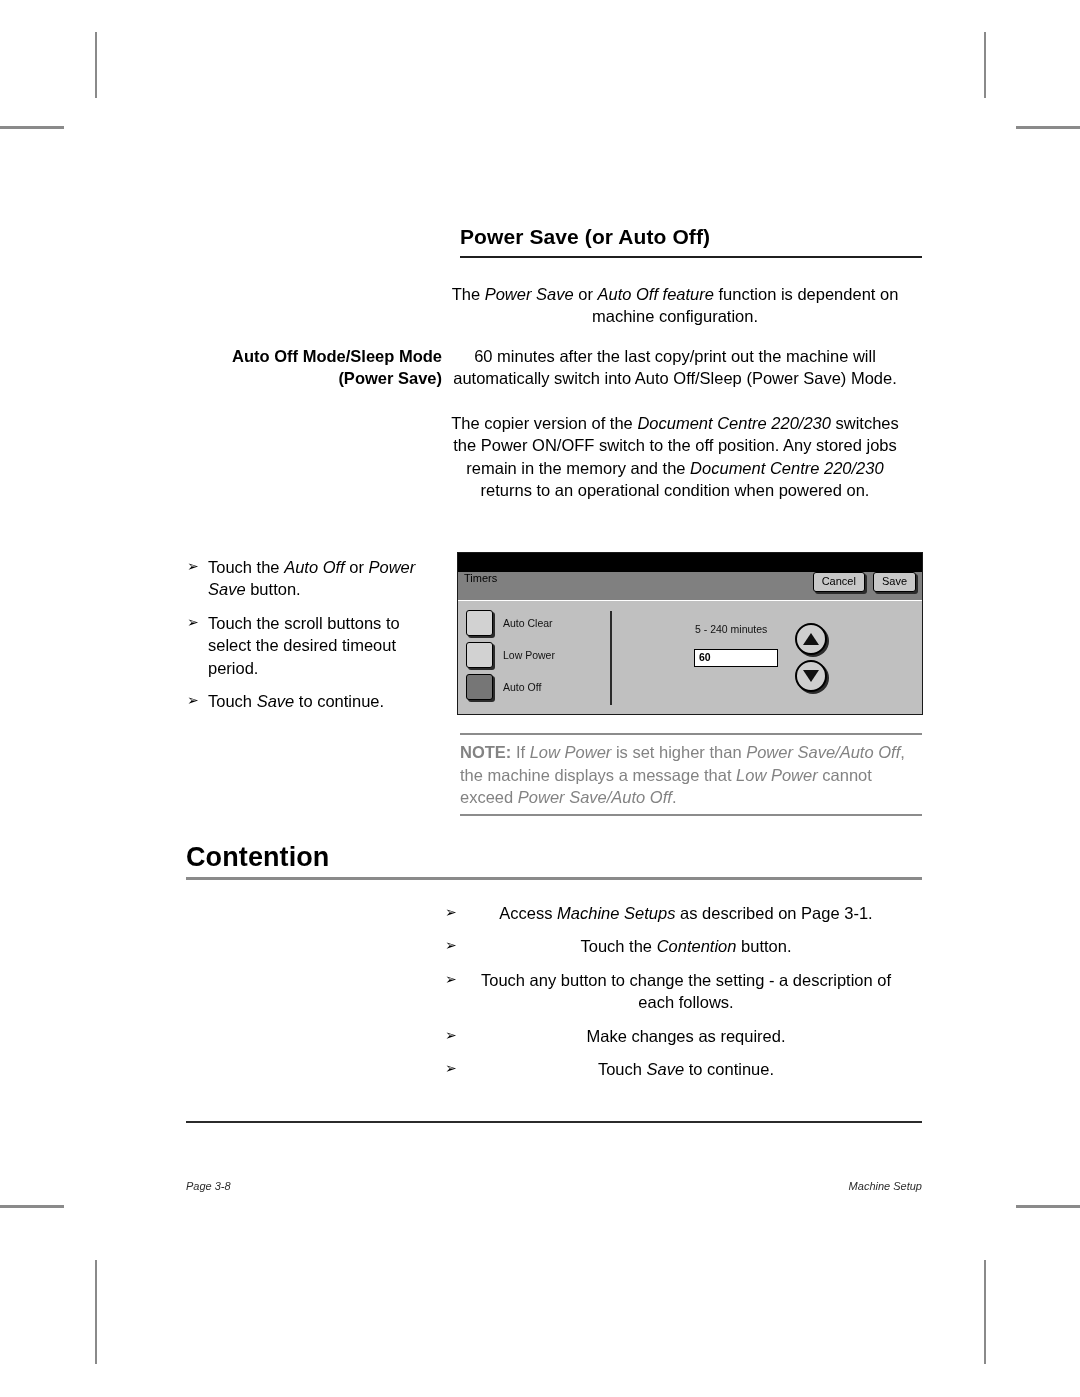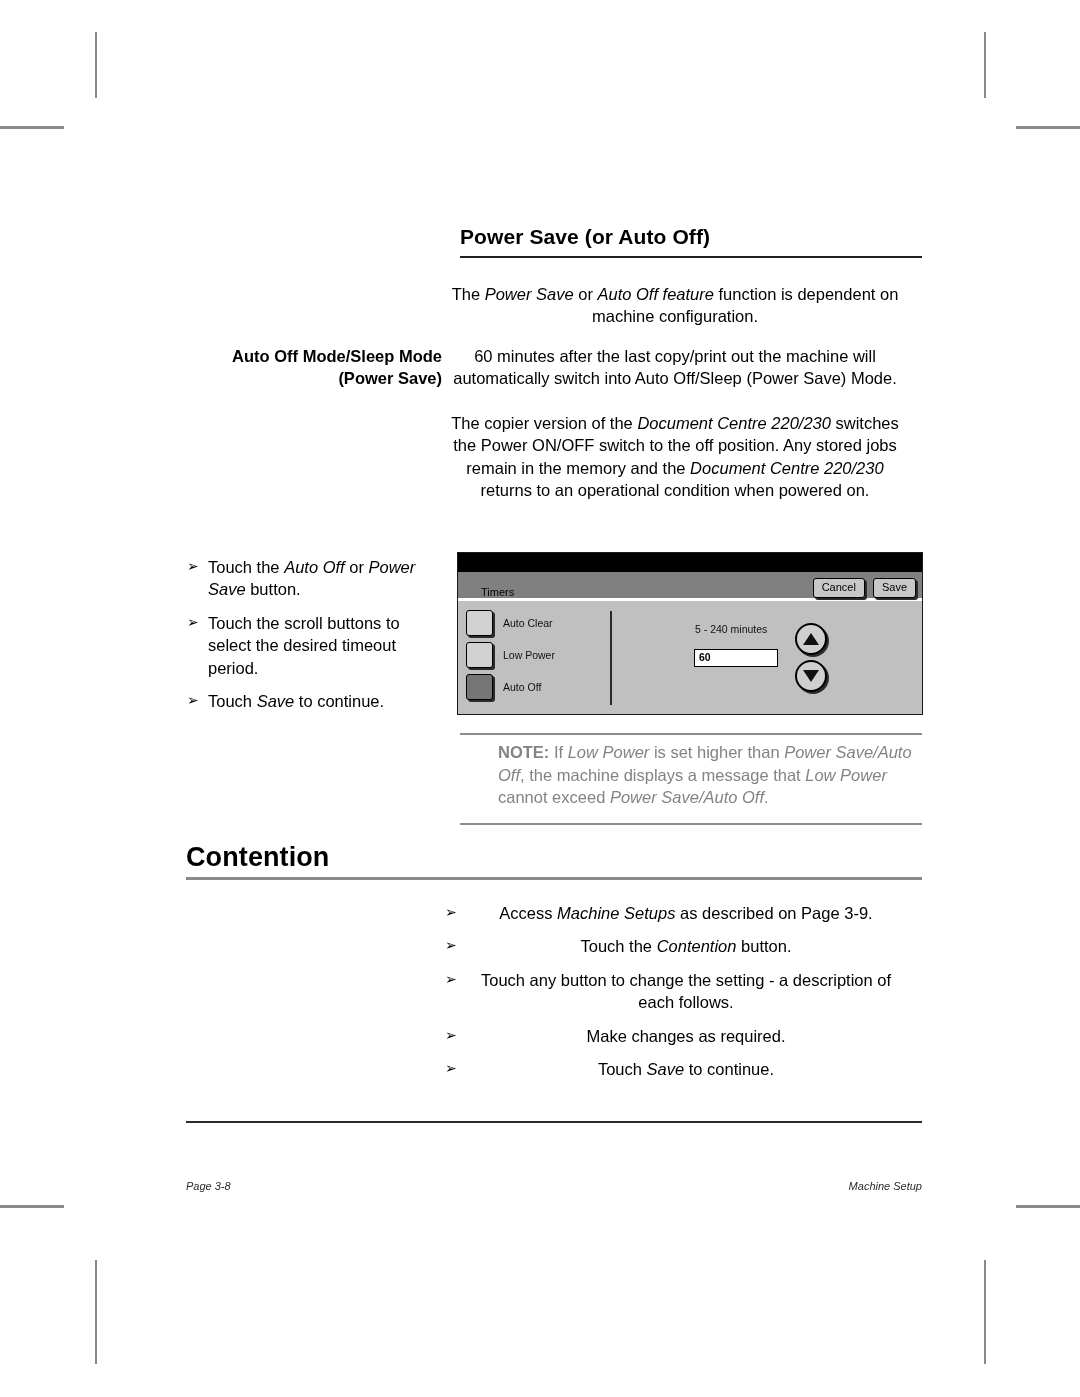--- a/index.html
+++ b/index.html
@@ -96,21 +96,21 @@
     color: #838383;
     font-size: 16.5px;
     line-height: 22.6px;
   }
   .note-box .note-rule-top,
   .note-box .note-rule-bot {
     background: #8c8c8c;
     height: 2px;
     width: 100%;
   }
-  .note-box .note-text { padding: 6px 0 14px 0; margin-left: 38px; }
+  .note-box .note-text { padding: 6px 0 5px 0; }
   .note-box b { color: #838383; }
 
   
   .ui-shot {
     position: absolute;
     left: 457px;
     top: 552px;
     width: 466px;
     height: 163px;
     background: #c0c0c0;
@@ -122,24 +122,24 @@
   }
   .ui-topbar {
     height: 19px;
     background: #000000;
     width: 100%;
   }
   .ui-titlebar {
     height: 29px;
     background: #808080;
     display: flex;
-    align-items: flex-end;
-    padding: 0 6px 0 23px;
-    box-sizing: border-box;
-    border-bottom: 3px solid #ffffff;
+    align-items: flex-start;
+    padding: 0 6px 0 6px;
+    box-sizing: border-box;
+    border-bottom: 1px solid #ffffff;
   }
   .ui-title {
     font-size: 11px;
     color: #000;
     flex: 1;
   }
   .ui-btn {
     background: #c8c8c8;
     border: 1.5px solid #000;
     border-radius: 3px;
@@ -329,21 +329,21 @@
     <div class="note-rule-bot"></div>
   </div>
 
   <div class="sec-head" style="left:186px; top:842px; font-size:27px;">Contention</div>
   <div class="rule" style="left:186px; top:877px; width:736px; height:3px; background:#8a8a8a;"></div>
 
   <div class="col-body" style="top:902px; line-height:22.4px;">
     <ul class="bullets">
       <li>
         <span class="bul">➢</span>
-        <span>Access </span><i>Machine Setups</i><span> as described on Page 3-9.</span>
+        <span>Access </span><i>Machine Setups</i><span> as described on Page 3-1.</span>
       </li>
       <li>
         <span class="bul">➢</span>
         <span>Touch the </span><i>Contention</i><span> button.</span>
       </li>
       <li>
         <span class="bul">➢</span>
         <span>Touch any button to change the setting - a description of each follows.</span>
       </li>
       <li>

